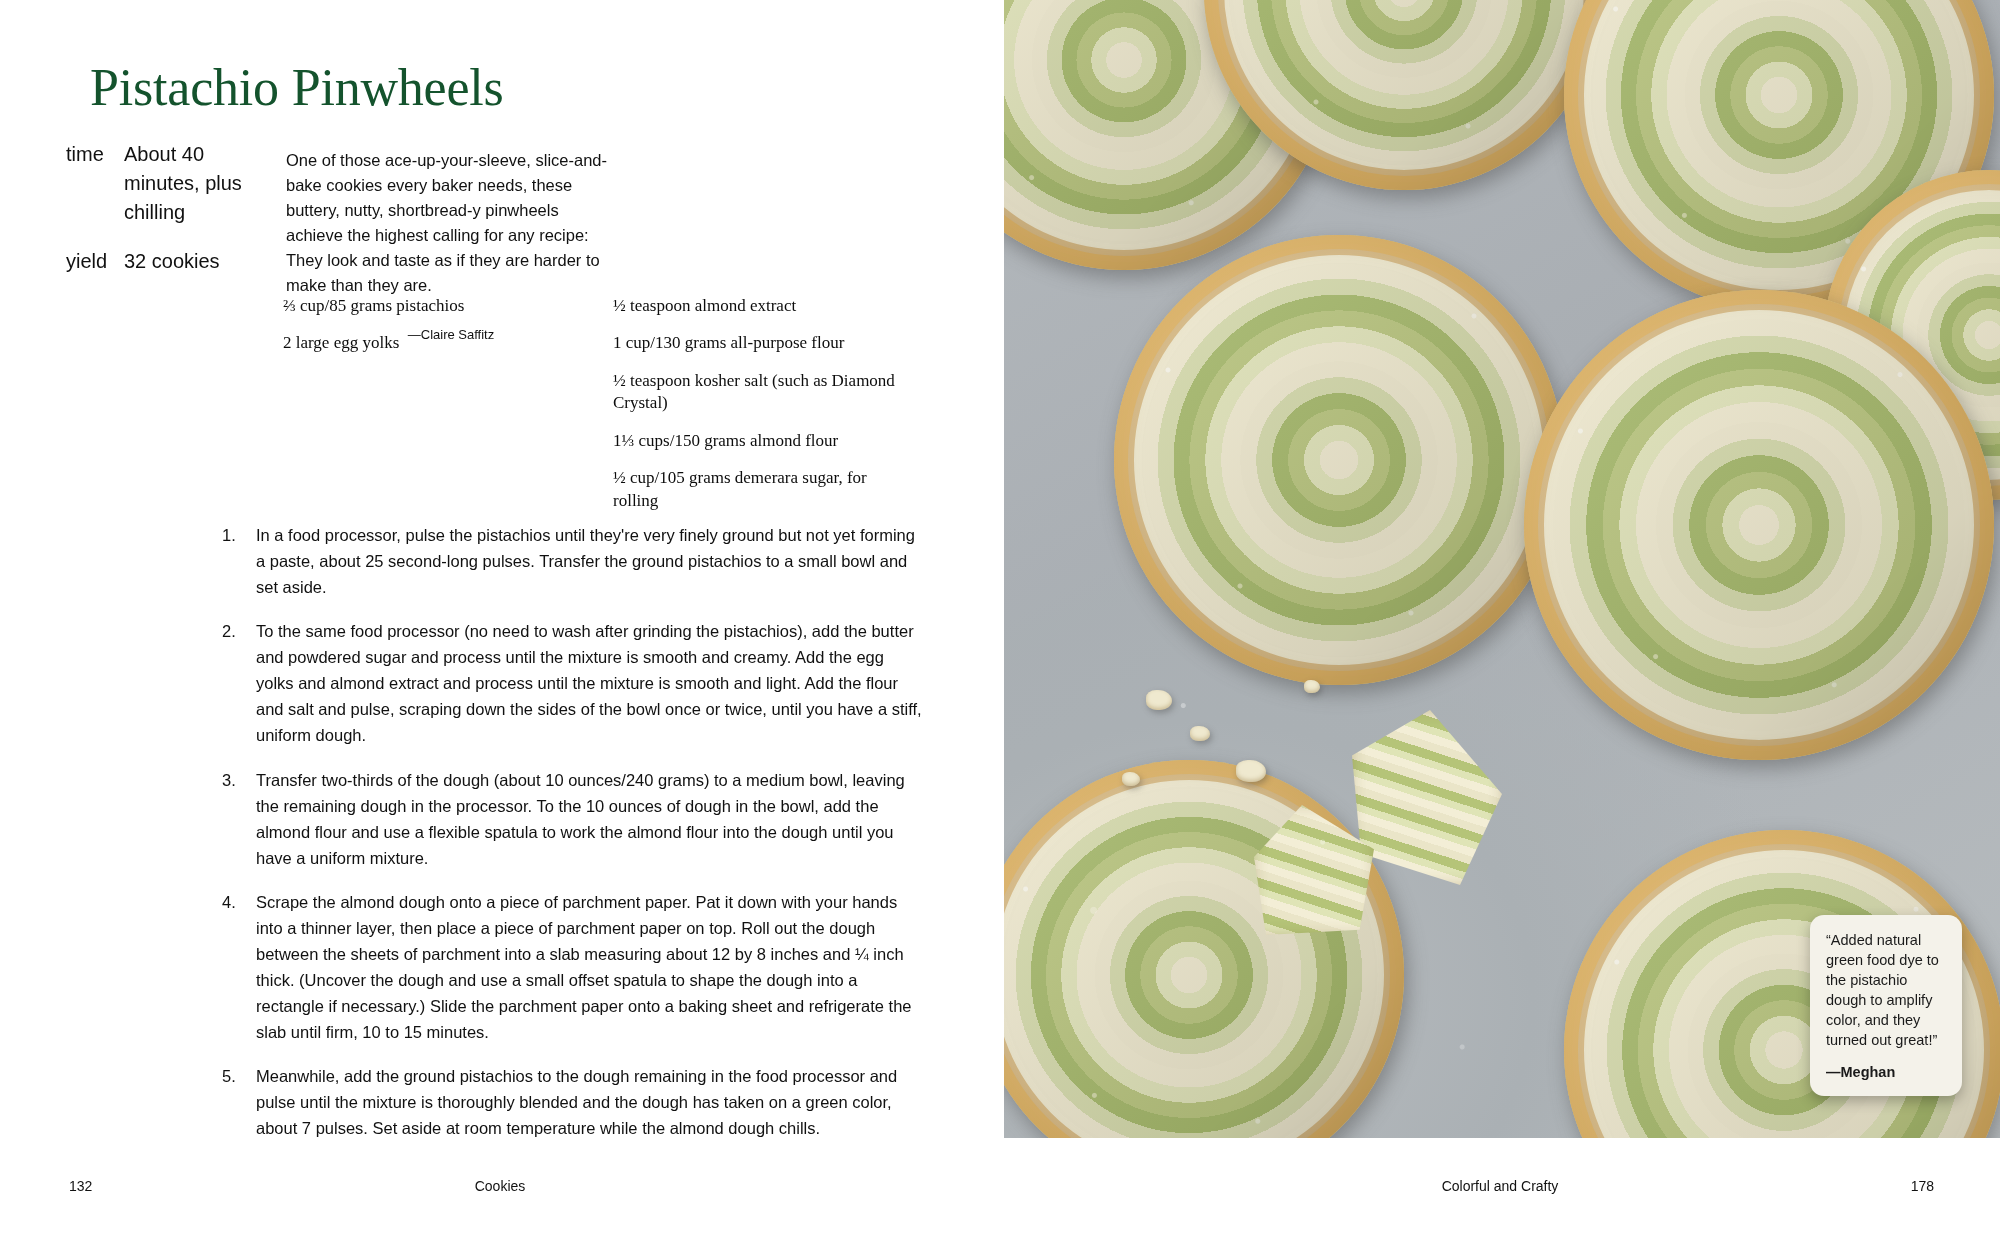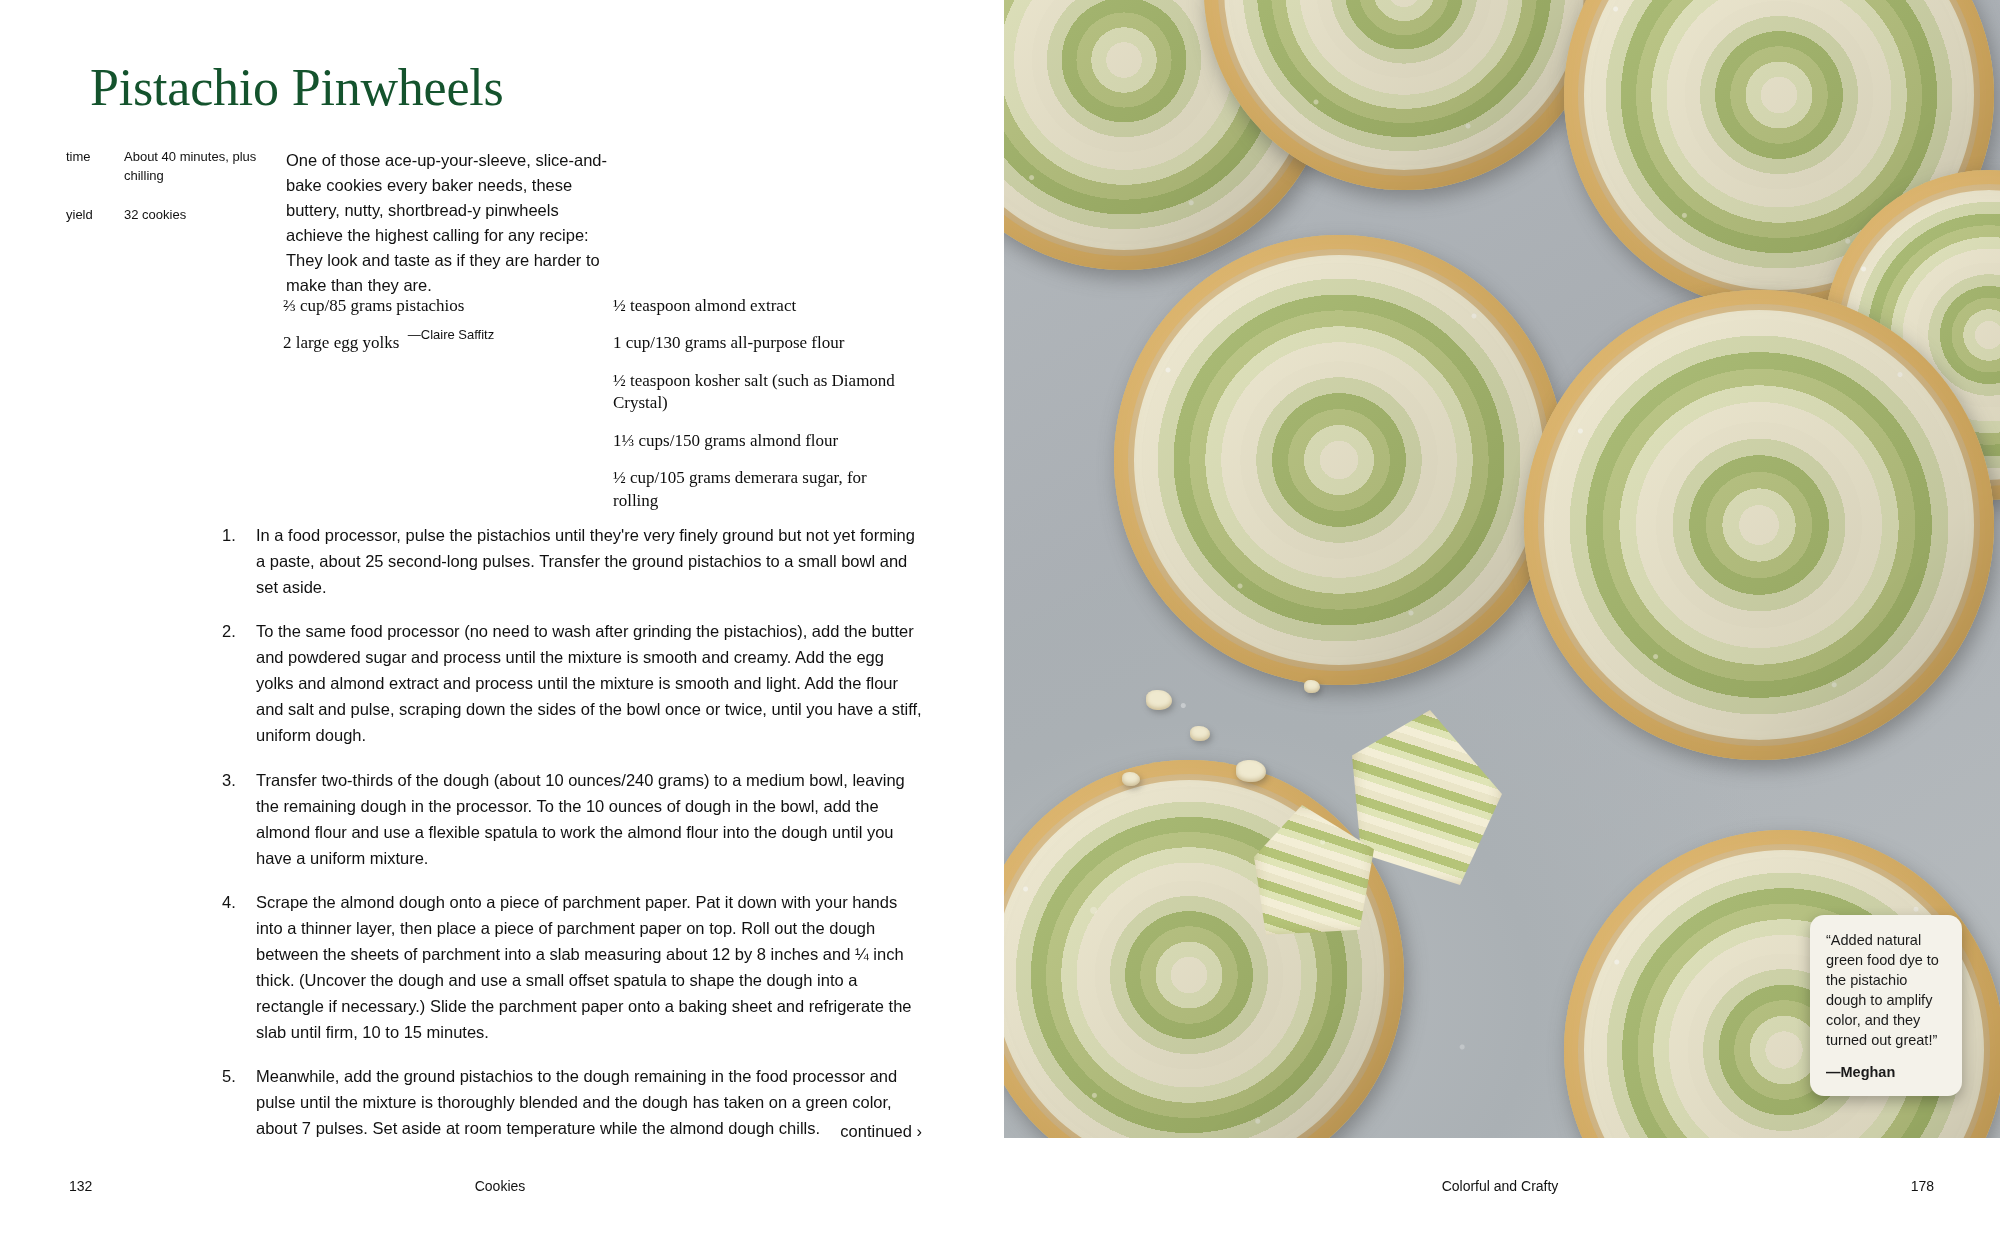--- a/index.html
+++ b/index.html
@@ -11,21 +11,21 @@
   
   .page-left { position:absolute; left:0; top:0; width:1000px; height:1238px; background:#fff; }
 
   .recipe-title {
     position:absolute; left:66px; top:58px;
     font-family:"Liberation Serif", serif;
     font-size:52px; font-weight:400; letter-spacing:-0.2px; color:#14532d;margin-left:24px;
   }
 
   
-  .meta { position:absolute; left:66px; top:148px; width:215px; font-size:13px; line-height:1.45; color:#111; }
+  .meta { position:absolute; left:66px; top:140px; width:215px; font-size:20px; line-height:1.45; color:#111; }
   .meta-row { display:flex; margin-bottom:20px; }
   .meta-key { width:58px; flex:none; }
   .meta-val { flex:1; }
 
   
   .headnote { position:absolute; left:286px; top:148px; width:330px; font-size:16.5px; line-height:1.52; color:#111; }
   .byline { margin-top:27px; text-align:center; font-size:13px; }
 
   
   .ingredients { position:absolute; left:283px; top:295px; width:630px;
@@ -183,21 +183,20 @@
       <div class="step">
         <span class="step-num">4.</span>
         <span class="step-text">Scrape the almond dough onto a piece of parchment paper. Pat it down with your hands into a thinner layer, then place a piece of parchment paper on top. Roll out the dough between the sheets of parchment into a slab measuring about 12 by 8 inches and ¼ inch thick. (Uncover the dough and use a small offset spatula to shape the dough into a rectangle if necessary.) Slide the parchment paper onto a baking sheet and refrigerate the slab until firm, 10 to 15 minutes.</span>
       </div>
       <div class="step">
         <span class="step-num">5.</span>
         <span class="step-text">Meanwhile, add the ground pistachios to the dough remaining in the food processor and pulse until the mixture is thoroughly blended and the dough has taken on a green color, about 7 pulses. Set aside at room temperature while the almond dough chills.</span>
       </div>
     </div>
 
-    <div class="continued">continued ›</div>
   </div>
 
   <div class="page-right">
     <div class="photo">
 
       <div class="cookie" style="left:-90px; top:-150px; width:420px; height:420px;">
         <div class="body"></div>
         <div class="crust"></div>
         <div class="sparkle"></div>
         <div class="shade"></div>

